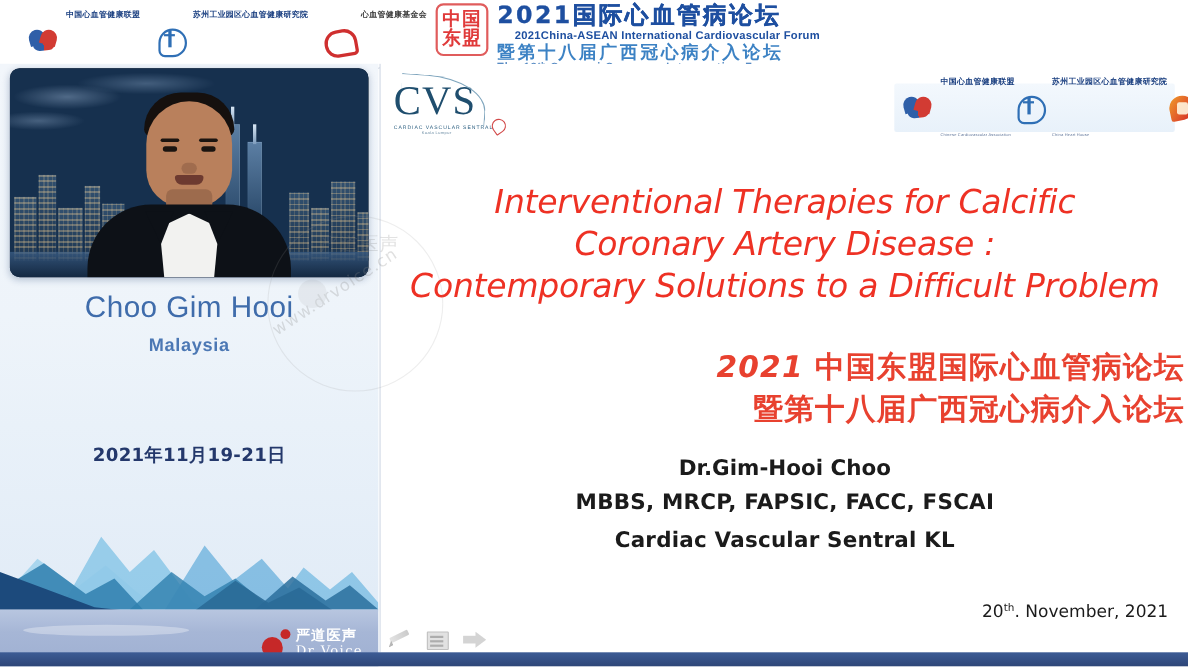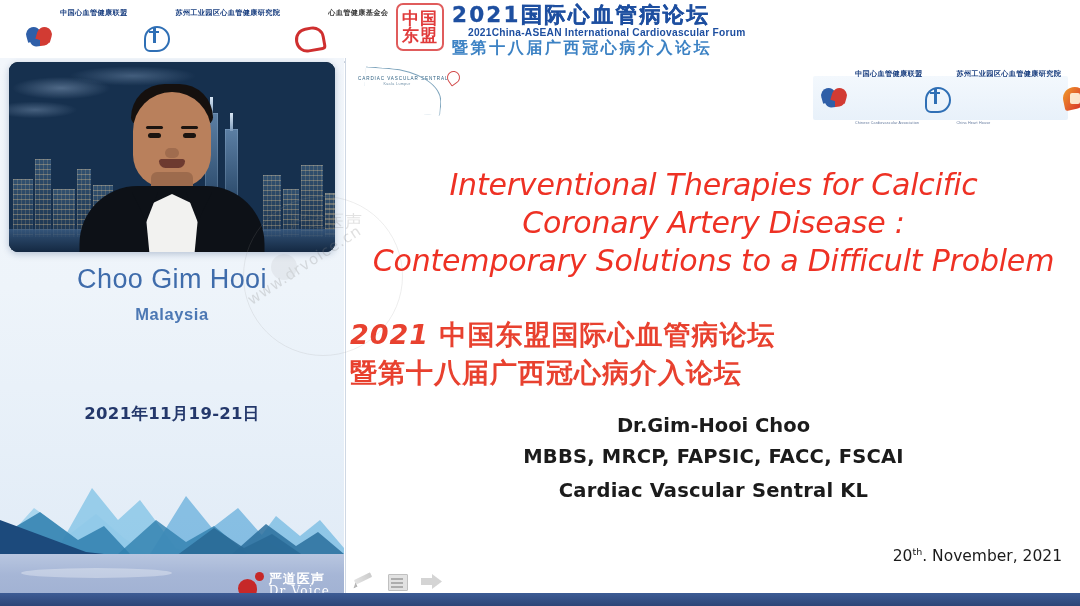--- a/index.html
+++ b/index.html
@@ -297,21 +297,21 @@
     text-align: center;
     font-family: "DejaVu Sans", sans-serif;
     font-style: italic;
     font-size: 30px;
     line-height: 1.26;
     color: #ee3124;
     letter-spacing: -.2px;
   }
   .slide-sub {
     position: absolute; left: 4px; top: 258px; width: 727px;
-    text-align: left;
+    text-align: right;
     font-family: "DejaVu Sans", sans-serif;
     font-size: 27px; font-weight: bold;
     line-height: 1.42;
     color: #e8412f;
     letter-spacing: 1px;
   }
   .slide-sub .yr { font-style: italic; }
 
   .sp-block { position: absolute; left: 4px; top: 356px; width: 727px; text-align: center; color: #1b1b1b; }
   .sp-line { font-weight: bold; font-family: "DejaVu Sans", sans-serif; }
@@ -513,20 +513,21 @@
       <span class="dv-txt">
         <span class="dv-cn">严道医声</span>
         <span class="dv-en">Dr Voice</span>
       </span>
     </div>
   </div>
 
   <div id="slide">
 
     <div class="cvs-logo">
+      <div class="cvs-word">CVS</div>
       <div class="cvs-swoosh"></div>
       <div class="cvs-heart"></div>
       <div class="cvs-sub">CARDIAC VASCULAR SENTRAL</div>
       <div class="cvs-sub2">Kuala Lumpur</div>
     </div>
 
     <div class="slide-logo-strip">
       <div class="assoc-logo">
         <span class="assoc-mark mk-cca">
             <i></i>

